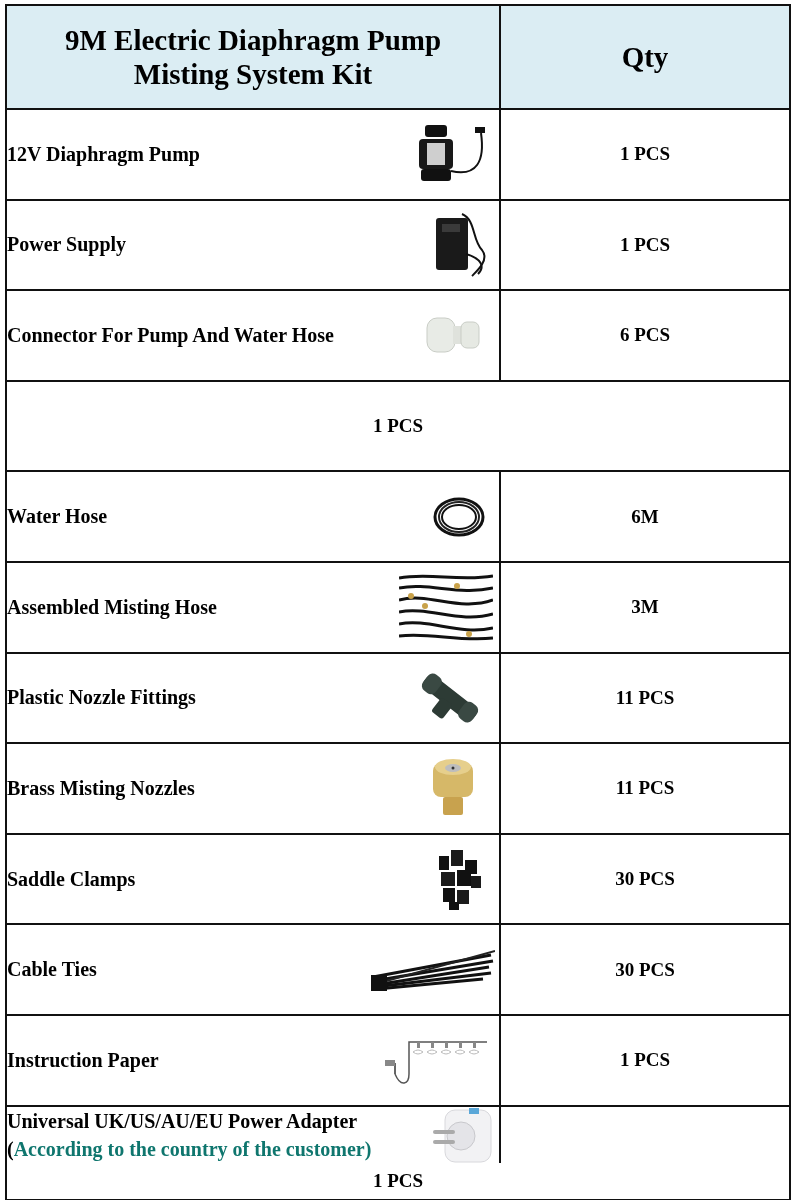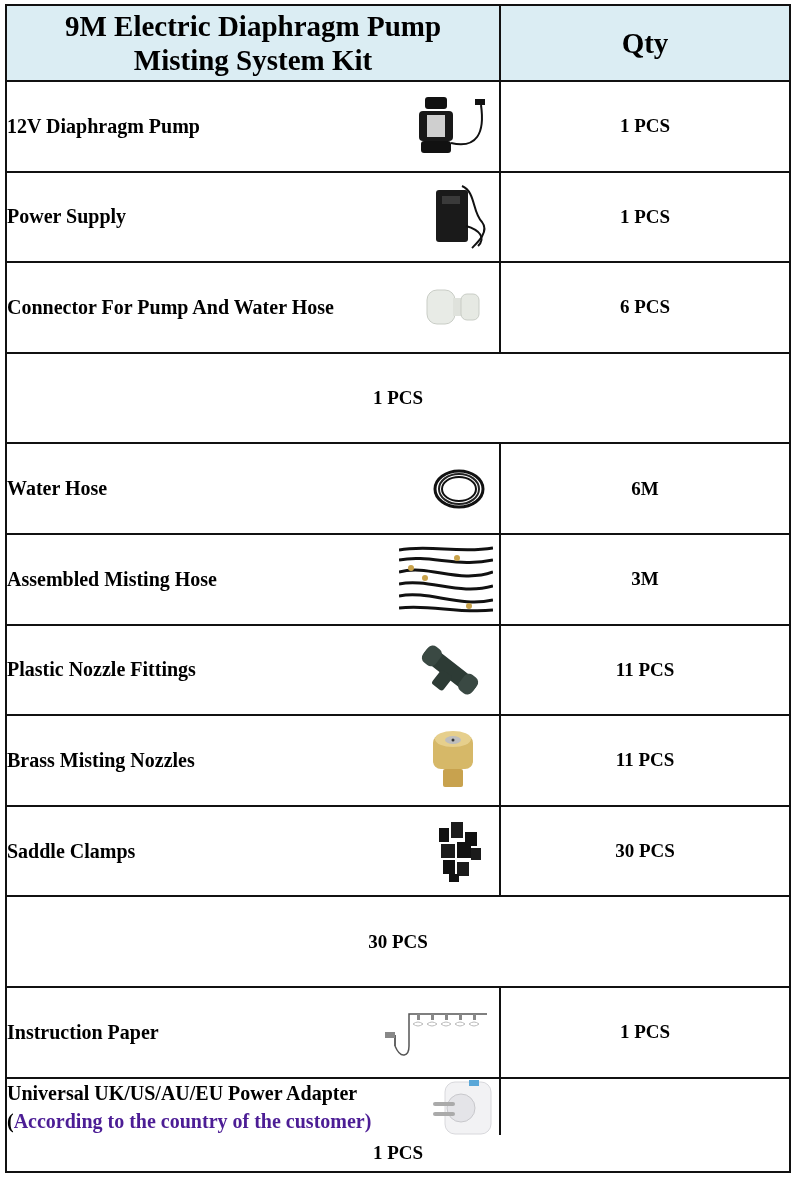--- a/index.html
+++ b/index.html
@@ -6,28 +6,28 @@
     body { width: 800px; height: 1200px; position: relative; overflow: hidden;
            font-family: "Liberation Serif", "DejaVu Serif", serif; color: #000; }
     .table { position: absolute; left: 5px; top: 4px; width: 786px; border: 2px solid #111;
              box-sizing: border-box; }
     .row { display: flex; border-bottom: 2px solid #111; box-sizing: border-box; }
     .row:last-child { border-bottom: none; flex-direction: column; }
     .cell-item { width: 494px; border-right: 2px solid #111; box-sizing: border-box; position: relative;
                  display: flex; align-items: center; }
     .cell-qty { flex: 1; display: flex; align-items: center; justify-content: center;
                 font-weight: bold; font-size: 19px; }
-    .header { height: 76px; background: #dbedf3; }
+    .header { height: 104px; background: #dbedf3; }
     .header .cell-item { justify-content: center; text-align: center; font-weight: bold;
                          font-size: 29px; line-height: 34px; }
     .header .cell-qty { font-size: 29px; }
     .body-row { height: 90.6px; }
     .item-label { font-weight: bold; font-size: 20px; padding-left: 0; white-space: nowrap; }
     .item-label.red-note { line-height: 28px; }
-    .red { color: #4c1d95; }
+    .red { color: #0f766e; }
     .thumb { position: absolute; top: 50%; transform: translateY(-50%); }
   </style>
 </head>
 <body>
 
 <div class="table">
 
   <div class="row header">
     <div class="cell-item">
       <div>
@@ -154,20 +154,32 @@
         <rect x="36" y="30" width="10" height="12" fill="#1b1b1b"></rect>
         <rect x="8" y="42" width="12" height="14" fill="#111"></rect>
         <rect x="22" y="44" width="12" height="14" fill="#1b1b1b"></rect>
         <rect x="14" y="56" width="10" height="8" fill="#111"></rect>
       </svg>
     </div>
     <div class="cell-qty">30 PCS</div>
   </div>
 
   <div class="row body-row">
+    <div class="cell-item">
+      <span class="item-label">Cable Ties</span>
+      <svg class="thumb" style="left:364px" width="124" height="46" viewBox="0 0 124 46">
+        <path d="M2 30 L120 8" stroke="#111" stroke-width="3"></path>
+        <path d="M2 34 L122 14" stroke="#111" stroke-width="3"></path>
+        <path d="M4 38 L118 20" stroke="#111" stroke-width="3"></path>
+        <path d="M4 40 L120 26" stroke="#111" stroke-width="3"></path>
+        <path d="M6 42 L112 32" stroke="#111" stroke-width="3"></path>
+        <path d="M8 36 L124 4" stroke="#222" stroke-width="2"></path>
+        <rect x="0" y="28" width="16" height="16" fill="#111"></rect>
+      </svg>
+    </div>
     <div class="cell-qty">30 PCS</div>
   </div>
 
   <div class="row body-row">
     <div class="cell-item">
       <span class="item-label">Instruction Paper</span>
       <svg class="thumb" style="left:374px" width="112" height="60" viewBox="0 0 112 60">
         <path d="M6 34 L14 34 L14 44" stroke="#666" stroke-width="2" fill="none"></path>
         <rect x="4" y="30" width="10" height="6" fill="#888"></rect>
         <path d="M14 44 C20 58 28 54 28 44 L28 12 L106 12" stroke="#555" stroke-width="1.5" fill="none"></path>

